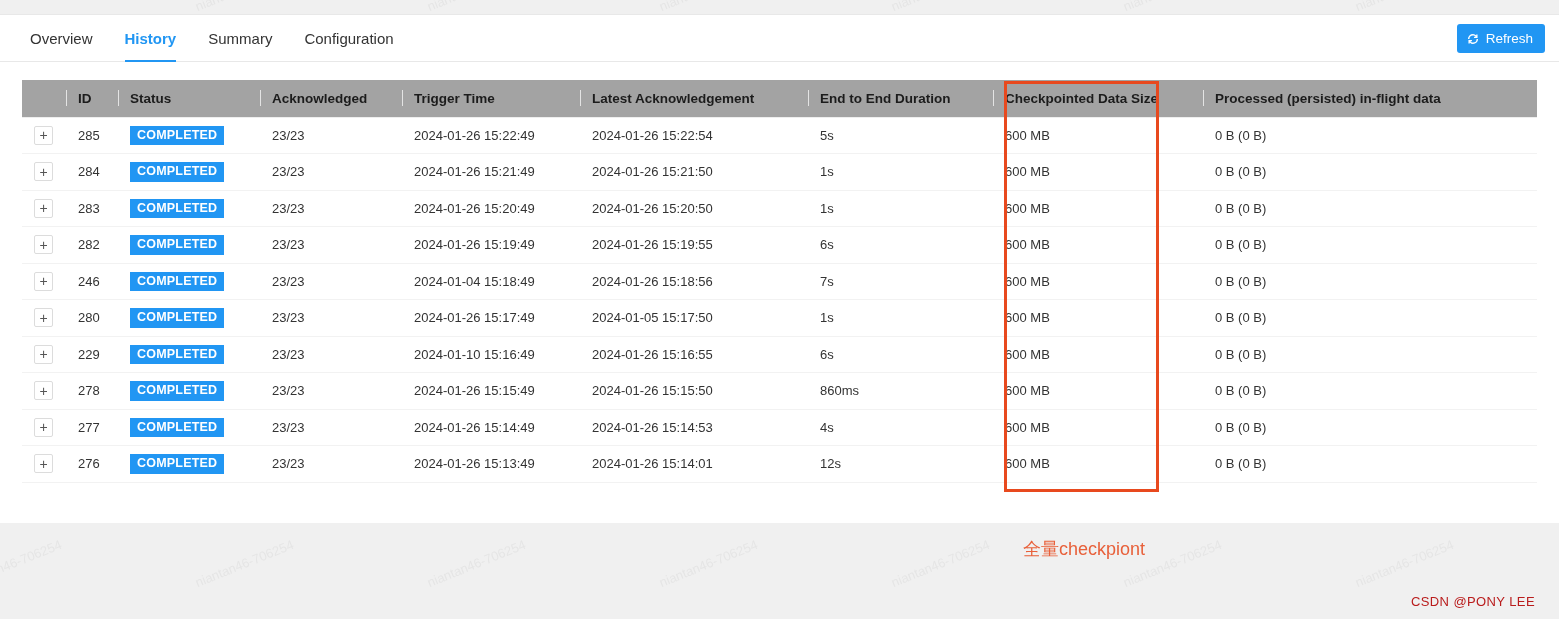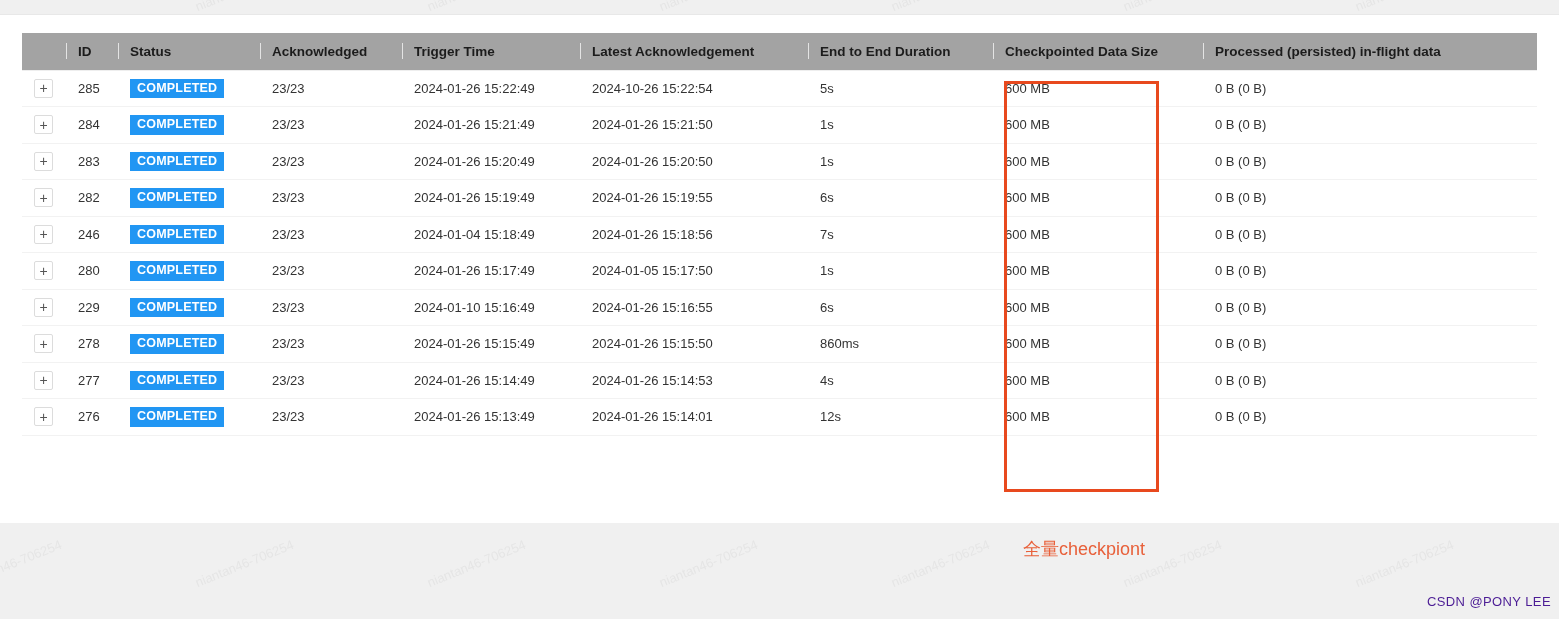--- a/index.html
+++ b/index.html
@@ -189,24 +189,24 @@
     text-align: center;
     font-size: 18px;
     color: #e8603a;
     z-index: 40;
     font-family: "Liberation Sans", sans-serif;
     white-space: nowrap;
   }
 
   .credit {
     position: absolute;
-    right: 8px;
+    right: 24px;
     bottom: 10px;
     font-size: 13px;
-    color: #4c1d95;
+    color: #b91c1c;
     letter-spacing: .4px;
     z-index: 40;
   }
 </style>
 </head>
 <body>
 
 <div id="app">
 
   <div class="watermark-layer" id="wm-layer">
@@ -256,20 +256,44 @@
       <div class="wm" style="left: 192px; top: 556px;">niantan46-706254</div>
       <div class="wm" style="left: 424px; top: 556px;">niantan46-706254</div>
       <div class="wm" style="left: 656px; top: 556px;">niantan46-706254</div>
       <div class="wm" style="left: 888px; top: 556px;">niantan46-706254</div>
       <div class="wm" style="left: 1120px; top: 556px;">niantan46-706254</div>
       <div class="wm" style="left: 1352px; top: 556px;">niantan46-706254</div>
     </div>
 
   <div class="card">
 
+    <div class="tabbar">
+      <div class="tab">
+        <span>Overview</span>
+      </div>
+      <div class="tab active">
+        <span>History</span>
+      </div>
+      <div class="tab">
+        <span>Summary</span>
+      </div>
+      <div class="tab">
+        <span>Configuration</span>
+      </div>
+
+      <button class="refresh-btn">
+        <span>
+          <svg width="14" height="14" viewBox="0 0 16 16" aria-hidden="true">
+            <path d="M8 2.2A5.8 5.8 0 0 0 2.2 8h1.7A4.1 4.1 0 0 1 8 3.9c1.2 0 2.3.5 3 1.4L9.2 5.3v1.5h4V2.9h-1.5v1.2A5.77 5.77 0 0 0 8 2.2z" fill="#ffffff"></path>
+            <path d="M8 13.8A5.8 5.8 0 0 0 13.8 8h-1.7A4.1 4.1 0 0 1 8 12.1c-1.2 0-2.3-.5-3-1.4l1.8 0v-1.5h-4v3.9h1.5v-1.2A5.77 5.77 0 0 0 8 13.8z" fill="#ffffff"></path>
+          </svg>
+        </span>
+        <span>Refresh</span>
+      </button>
+    </div>
 
     <div class="table-wrap">
       <table class="data">
         <colgroup>
           <col class="c-exp">
             <col class="c-id">
             <col class="c-st">
             <col class="c-ack">
           <col class="c-trig">
             <col class="c-lat">
@@ -292,21 +316,21 @@
         </thead>
         <tbody id="tbody">
             <tr>
               <td>
                 <div class="expander">+</div>
               </td>
               <td>285</td>
               <td><span class="badge">COMPLETED</span></td>
               <td>23/23</td>
               <td>2024-01-26 15:22:49</td>
-              <td>2024-10-26 15:22:54</td>
+              <td>2024-01-26 15:22:54</td>
               <td>5s</td>
               <td>600 MB</td>
               <td>0 B (0 B)</td>
             </tr>
             <tr>
               <td>
                 <div class="expander">+</div>
               </td>
               <td>284</td>
               <td><span class="badge">COMPLETED</span></td>

